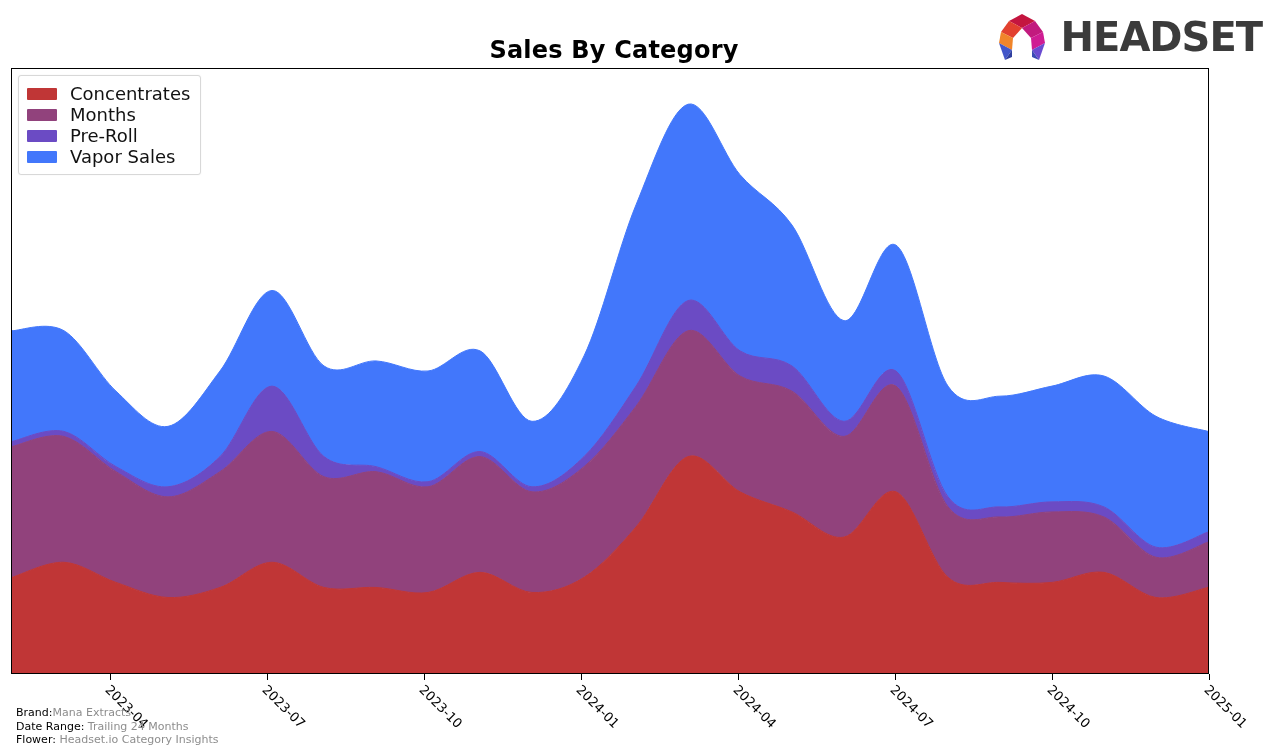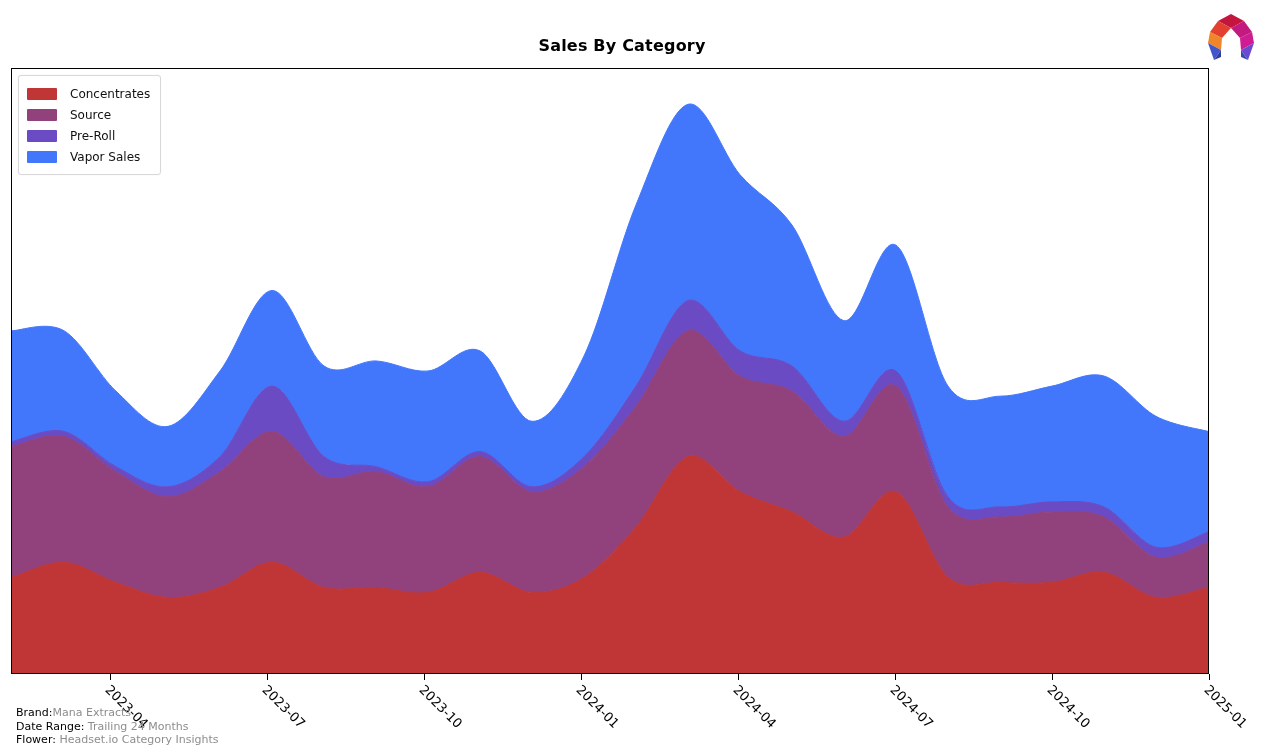--- a/index.html
+++ b/index.html
@@ -3,41 +3,41 @@
 <meta charset="utf-8">
 <style>
   html,body{margin:0;padding:0;}
   body{
     width:1276px;height:746px;
     background:#ffffff;
     font-family:"DejaVu Sans","Liberation Sans",sans-serif;
     position:relative;overflow:hidden;
   }
   #chart-title{
-    position:absolute;left:12px;top:36px;width:1220px;text-align:center;
-    font-size:16px;font-weight:bold;color:#000;letter-spacing:.2px;
+    position:absolute;left:4px;top:36px;width:1220px;text-align:center;
+    font-size:24px;font-weight:bold;color:#000;letter-spacing:.2px;
   }
   #brand-logo{position:absolute;right:14px;top:12px;display:flex;align-items:center;gap:8px;}
   #brand-logo .wordmark{
     font-size:40px;font-weight:bold;color:#3b3b3b;letter-spacing:-1px;line-height:1;
   }
   #plot-frame{
     position:absolute;left:11px;top:68px;width:1198px;height:606px;
     border:1.2px solid #000;box-sizing:border-box;background:#fff;overflow:hidden;
   }
   #plot-svg{position:absolute;left:0;top:0;width:100%;height:100%;display:block;}
   #legend{
     position:absolute;left:6px;top:6px;
     background:#fff;border:1px solid #d8d8d8;border-radius:3px;
     padding:7px 10px 7px 8px;
     box-shadow:0 0 2px rgba(0,0,0,.06);
   }
   .legend-row{display:flex;align-items:center;height:21px;}
   .legend-swatch{width:30px;height:12px;border-radius:1px;margin-right:13px;}
-  .legend-label{font-size:12px;color:#111;white-space:nowrap;text-align:right;}
+  .legend-label{font-size:18px;color:#111;white-space:nowrap;text-align:right;}
   #x-axis{position:absolute;left:0;top:674px;width:1276px;height:72px;}
   .xtick-line{position:absolute;top:0;width:1px;height:6px;background:#000;}
   .xtick-label{
     position:absolute;top:8px;font-size:13px;color:#000;white-space:nowrap;
     transform-origin:left top;transform:rotate(45deg);
   }
   #footnote{
     position:absolute;left:16px;top:706px;font-size:11px;line-height:13.5px;
   }
   .fn-row{white-space:nowrap;}
@@ -54,40 +54,41 @@
     <polygon points="31,2 44,9 31,16 18,9" fill="#C4153F"></polygon>
     <polygon points="18,9 31,16 22,26 10,20" fill="#E2412F"></polygon>
     <polygon points="10,20 22,26 21,38 8,31" fill="#F0852A"></polygon>
     <polygon points="44,9 52,20 40,26 31,16" fill="#C21A7E"></polygon>
     <polygon points="52,20 54,31 41,38 40,26" fill="#CF1C93"></polygon>
     <polygon points="8,31 21,38 14,48" fill="#4256C9"></polygon>
     <polygon points="21,38 14,48 21,45" fill="#2F3E9E"></polygon>
     <polygon points="54,31 41,38 48,48" fill="#6A4BD0"></polygon>
     <polygon points="41,38 48,48 41,45" fill="#3A4AB5"></polygon>
   </svg>
+  <span class="wordmark">HEADSET</span>
 </div>
 
 <div id="plot-frame">
   <svg id="plot-svg" viewBox="0 0 1198 606" preserveAspectRatio="none">
     <g id="area-layers">
         <path d="M0.00,262.60C8.68,262.60 34.72,252.50 52.09,262.60C69.45,272.70 86.81,307.21 104.17,323.20C121.54,339.19 138.90,361.92 156.26,358.55C173.62,355.18 190.99,325.73 208.35,303.00C225.71,280.27 243.07,223.04 260.43,222.20C277.80,221.36 295.16,286.17 312.52,297.95C329.88,309.73 347.25,292.06 364.61,292.90C381.97,293.74 399.33,304.68 416.70,303.00C434.06,301.32 451.42,274.38 468.78,282.80C486.14,291.22 503.51,352.66 520.87,353.50C538.23,354.34 555.59,324.04 572.96,287.85C590.32,251.66 607.68,178.43 625.04,136.35C642.41,94.27 659.77,40.40 677.13,35.35C694.49,30.30 711.86,85.85 729.22,106.05C746.58,126.25 763.94,132.14 781.30,156.55C798.67,180.96 816.03,249.13 833.39,252.50C850.75,255.87 868.12,165.81 885.48,176.75C902.84,187.69 920.20,292.90 937.57,318.15C954.93,343.40 972.29,328.25 989.65,328.25C1007.01,328.25 1024.38,321.52 1041.74,318.15C1059.10,314.78 1076.46,303.00 1093.83,308.05C1111.19,313.10 1128.55,339.19 1145.91,348.45C1163.28,357.71 1189.32,361.08 1198.00,363.60L1198.00,464.60C1189.32,467.13 1163.28,483.96 1145.91,479.75C1128.55,475.54 1111.19,446.93 1093.83,439.35C1076.46,431.78 1059.10,434.30 1041.74,434.30C1024.38,434.30 1007.01,440.19 989.65,439.35C972.29,438.51 954.93,451.98 937.57,429.25C920.20,406.52 902.84,315.63 885.48,303.00C868.12,290.38 850.75,354.34 833.39,353.50C816.03,352.66 798.67,309.73 781.30,297.95C763.94,286.17 746.58,293.74 729.22,282.80C711.86,271.86 694.49,226.41 677.13,232.30C659.77,238.19 642.41,292.06 625.04,318.15C607.68,344.24 590.32,372.02 572.96,388.85C555.59,405.68 538.23,419.99 520.87,419.15C503.51,418.31 486.14,384.64 468.78,383.80C451.42,382.96 434.06,411.58 416.70,414.10C399.33,416.63 381.97,403.16 364.61,398.95C347.25,394.74 329.88,402.32 312.52,388.85C295.16,375.38 277.80,318.15 260.43,318.15C243.07,318.15 225.71,372.02 208.35,388.85C190.99,405.68 173.62,417.47 156.26,419.15C138.90,420.83 121.54,408.21 104.17,398.95C86.81,389.69 69.45,367.81 52.09,363.60C34.72,359.39 8.68,372.02 0.00,373.70Z" fill="#4277FB" stroke="#4277FB" stroke-width="1"></path>
         <path d="M0.00,373.70C8.68,372.02 34.72,359.39 52.09,363.60C69.45,367.81 86.81,389.69 104.17,398.95C121.54,408.21 138.90,420.83 156.26,419.15C173.62,417.47 190.99,405.68 208.35,388.85C225.71,372.02 243.07,318.15 260.43,318.15C277.80,318.15 295.16,375.38 312.52,388.85C329.88,402.32 347.25,394.74 364.61,398.95C381.97,403.16 399.33,416.63 416.70,414.10C434.06,411.58 451.42,382.96 468.78,383.80C486.14,384.64 503.51,418.31 520.87,419.15C538.23,419.99 555.59,405.68 572.96,388.85C590.32,372.02 607.68,344.24 625.04,318.15C642.41,292.06 659.77,238.19 677.13,232.30C694.49,226.41 711.86,271.86 729.22,282.80C746.58,293.74 763.94,286.17 781.30,297.95C798.67,309.73 816.03,352.66 833.39,353.50C850.75,354.34 868.12,290.38 885.48,303.00C902.84,315.63 920.20,406.52 937.57,429.25C954.93,451.98 972.29,438.51 989.65,439.35C1007.01,440.19 1024.38,434.30 1041.74,434.30C1059.10,434.30 1076.46,431.78 1093.83,439.35C1111.19,446.93 1128.55,475.54 1145.91,479.75C1163.28,483.96 1189.32,467.13 1198.00,464.60L1198.00,474.70C1189.32,477.23 1163.28,494.06 1145.91,489.85C1128.55,485.64 1111.19,457.02 1093.83,449.45C1076.46,441.88 1059.10,444.40 1041.74,444.40C1024.38,444.40 1007.01,450.29 989.65,449.45C972.29,448.61 954.93,461.23 937.57,439.35C920.20,417.47 902.84,329.93 885.48,318.15C868.12,306.37 850.75,367.81 833.39,368.65C816.03,369.49 798.67,333.30 781.30,323.20C763.94,313.10 746.58,318.15 729.22,308.05C711.86,297.95 694.49,257.55 677.13,262.60C659.77,267.65 642.41,315.63 625.04,338.35C607.68,361.08 590.32,384.64 572.96,398.95C555.59,413.26 538.23,425.88 520.87,424.20C503.51,422.52 486.14,389.69 468.78,388.85C451.42,388.01 434.06,416.63 416.70,419.15C399.33,421.67 381.97,405.68 364.61,404.00C347.25,402.32 329.88,415.78 312.52,409.05C295.16,402.32 277.80,364.44 260.43,363.60C243.07,362.76 225.71,393.06 208.35,404.00C190.99,414.94 173.62,429.25 156.26,429.25C138.90,429.25 121.54,414.10 104.17,404.00C86.81,393.90 69.45,372.86 52.09,368.65C34.72,364.44 8.68,377.07 0.00,378.75Z" fill="#6B4BC4" stroke="#6B4BC4" stroke-width="1"></path>
         <path d="M0.00,378.75C8.68,377.07 34.72,364.44 52.09,368.65C69.45,372.86 86.81,393.90 104.17,404.00C121.54,414.10 138.90,429.25 156.26,429.25C173.62,429.25 190.99,414.94 208.35,404.00C225.71,393.06 243.07,362.76 260.43,363.60C277.80,364.44 295.16,402.32 312.52,409.05C329.88,415.78 347.25,402.32 364.61,404.00C381.97,405.68 399.33,421.67 416.70,419.15C434.06,416.63 451.42,388.01 468.78,388.85C486.14,389.69 503.51,422.52 520.87,424.20C538.23,425.88 555.59,413.26 572.96,398.95C590.32,384.64 607.68,361.08 625.04,338.35C642.41,315.63 659.77,267.65 677.13,262.60C694.49,257.55 711.86,297.95 729.22,308.05C746.58,318.15 763.94,313.10 781.30,323.20C798.67,333.30 816.03,369.49 833.39,368.65C850.75,367.81 868.12,306.37 885.48,318.15C902.84,329.93 920.20,417.47 937.57,439.35C954.93,461.23 972.29,448.61 989.65,449.45C1007.01,450.29 1024.38,444.40 1041.74,444.40C1059.10,444.40 1076.46,441.88 1093.83,449.45C1111.19,457.02 1128.55,485.64 1145.91,489.85C1163.28,494.06 1189.32,477.23 1198.00,474.70L1198.00,520.15C1189.32,521.83 1163.28,532.77 1145.91,530.25C1128.55,527.73 1111.19,507.52 1093.83,505.00C1076.46,502.48 1059.10,513.42 1041.74,515.10C1024.38,516.78 1007.01,515.94 989.65,515.10C972.29,514.26 954.93,525.20 937.57,510.05C920.20,494.90 902.84,430.93 885.48,424.20C868.12,417.47 850.75,466.28 833.39,469.65C816.03,473.02 798.67,451.97 781.30,444.40C763.94,436.82 746.58,433.46 729.22,424.20C711.86,414.94 694.49,382.96 677.13,388.85C659.77,394.74 642.41,439.35 625.04,459.55C607.68,479.75 590.32,499.11 572.96,510.05C555.59,520.99 538.23,526.04 520.87,525.20C503.51,524.36 486.14,505.00 468.78,505.00C451.42,505.00 434.06,522.68 416.70,525.20C399.33,527.73 381.97,520.99 364.61,520.15C347.25,519.31 329.88,524.36 312.52,520.15C295.16,515.94 277.80,494.90 260.43,494.90C243.07,494.90 225.71,514.26 208.35,520.15C190.99,526.04 173.62,531.09 156.26,530.25C138.90,529.41 121.54,520.99 104.17,515.10C86.81,509.21 69.45,495.74 52.09,494.90C34.72,494.06 8.68,507.52 0.00,510.05Z" fill="#91427C" stroke="#91427C" stroke-width="1"></path>
         <path d="M0.00,510.05C8.68,507.52 34.72,494.06 52.09,494.90C69.45,495.74 86.81,509.21 104.17,515.10C121.54,520.99 138.90,529.41 156.26,530.25C173.62,531.09 190.99,526.04 208.35,520.15C225.71,514.26 243.07,494.90 260.43,494.90C277.80,494.90 295.16,515.94 312.52,520.15C329.88,524.36 347.25,519.31 364.61,520.15C381.97,520.99 399.33,527.73 416.70,525.20C434.06,522.68 451.42,505.00 468.78,505.00C486.14,505.00 503.51,524.36 520.87,525.20C538.23,526.04 555.59,520.99 572.96,510.05C590.32,499.11 607.68,479.75 625.04,459.55C642.41,439.35 659.77,394.74 677.13,388.85C694.49,382.96 711.86,414.94 729.22,424.20C746.58,433.46 763.94,436.82 781.30,444.40C798.67,451.97 816.03,473.02 833.39,469.65C850.75,466.28 868.12,417.47 885.48,424.20C902.84,430.93 920.20,494.90 937.57,510.05C954.93,525.20 972.29,514.26 989.65,515.10C1007.01,515.94 1024.38,516.78 1041.74,515.10C1059.10,513.42 1076.46,502.48 1093.83,505.00C1111.19,507.52 1128.55,527.73 1145.91,530.25C1163.28,532.77 1189.32,521.83 1198.00,520.15L1198.00,606.00C1189.32,606.00 1163.28,606.00 1145.91,606.00C1128.55,606.00 1111.19,606.00 1093.83,606.00C1076.46,606.00 1059.10,606.00 1041.74,606.00C1024.38,606.00 1007.01,606.00 989.65,606.00C972.29,606.00 954.93,606.00 937.57,606.00C920.20,606.00 902.84,606.00 885.48,606.00C868.12,606.00 850.75,606.00 833.39,606.00C816.03,606.00 798.67,606.00 781.30,606.00C763.94,606.00 746.58,606.00 729.22,606.00C711.86,606.00 694.49,606.00 677.13,606.00C659.77,606.00 642.41,606.00 625.04,606.00C607.68,606.00 590.32,606.00 572.96,606.00C555.59,606.00 538.23,606.00 520.87,606.00C503.51,606.00 486.14,606.00 468.78,606.00C451.42,606.00 434.06,606.00 416.70,606.00C399.33,606.00 381.97,606.00 364.61,606.00C347.25,606.00 329.88,606.00 312.52,606.00C295.16,606.00 277.80,606.00 260.43,606.00C243.07,606.00 225.71,606.00 208.35,606.00C190.99,606.00 173.62,606.00 156.26,606.00C138.90,606.00 121.54,606.00 104.17,606.00C86.81,606.00 69.45,606.00 52.09,606.00C34.72,606.00 8.68,606.00 0.00,606.00Z" fill="#C03636" stroke="#C03636" stroke-width="1"></path>
       </g>
   </svg>
 
   <div id="legend">
     <div class="legend-row">
       <span class="legend-swatch" style="background: rgb(192, 54, 54);"></span>
       <span class="legend-label">Concentrates</span>
     </div>
     <div class="legend-row">
       <span class="legend-swatch" style="background: rgb(145, 66, 124);"></span>
-      <span class="legend-label">Source</span>
+      <span class="legend-label">Months</span>
     </div>
     <div class="legend-row">
       <span class="legend-swatch" style="background: rgb(107, 75, 196);"></span>
       <span class="legend-label">Pre-Roll</span>
     </div>
     <div class="legend-row">
       <span class="legend-swatch" style="background: rgb(66, 119, 251);"></span>
       <span class="legend-label">Vapor Sales</span>
     </div>
   </div>

